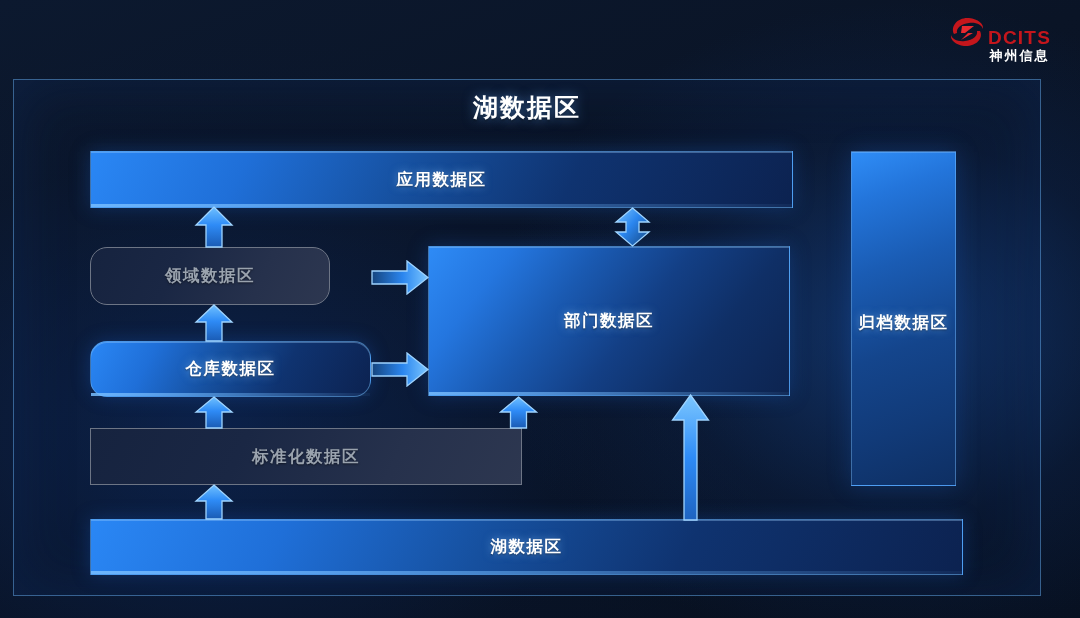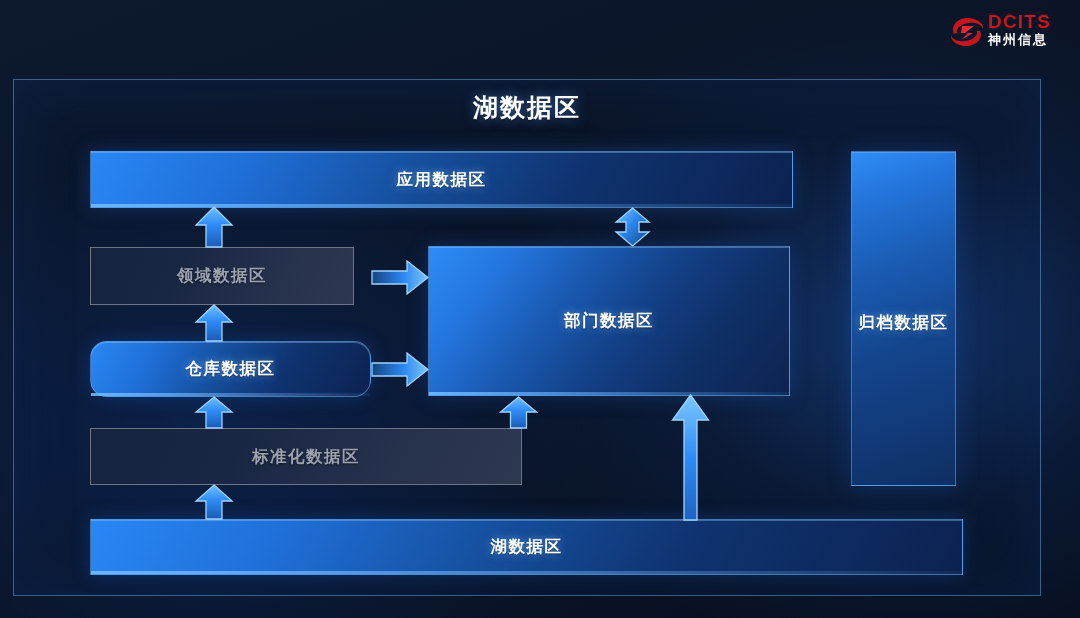--- a/index.html
+++ b/index.html
@@ -27,21 +27,21 @@
     color:#ffffff;
     letter-spacing:1px;
     text-shadow:0 0 10px rgba(90,160,255,0.45), 0 2px 2px rgba(0,0,0,0.5);
   }
 
   .logo {
     position:absolute; right:14px; top:8px;
     width:118px; height:48px;
   }
   .logo-mark { position:absolute; left:0; top:6px; width:38px; height:36px; }
-  .logo-text { position:absolute; left:40px; top:4px; }
+  .logo-text { position:absolute; left:40px; top:20px;text-align:center; }
   .logo-en {
     font-size:19px; font-weight:bold; color:#c4161c;
     letter-spacing:1.2px; line-height:20px;
   }
   .logo-cn {
     font-size:13px; font-weight:bold; color:#ffffff;
     letter-spacing:2px; line-height:16px;
   }
 
   
@@ -128,21 +128,21 @@
     </span>
   </div>
 
   <div class="container">
     <div class="container-title">湖数据区</div>
 
     <div class="block active" style="left:76px; top:71px; width:703px; height:57px;">
       <span>应用数据区</span>
     </div>
 
-    <div class="block muted" style="left:76px; top:167px; width:264px; height:58px;">
+    <div class="block muted" style="left:76px; top:167px; width:240px; height:58px;border-radius:17px;">
       <span>领域数据区</span>
     </div>
 
     <div class="block active" style="left:76px; top:261px; width:281px; height:56px;border-radius:17px;">
       <span>仓库数据区</span>
     </div>
 
     <div class="block muted" style="left:76px; top:348px; width:432px; height:57px;">
       <span>标准化数据区</span>
     </div>

